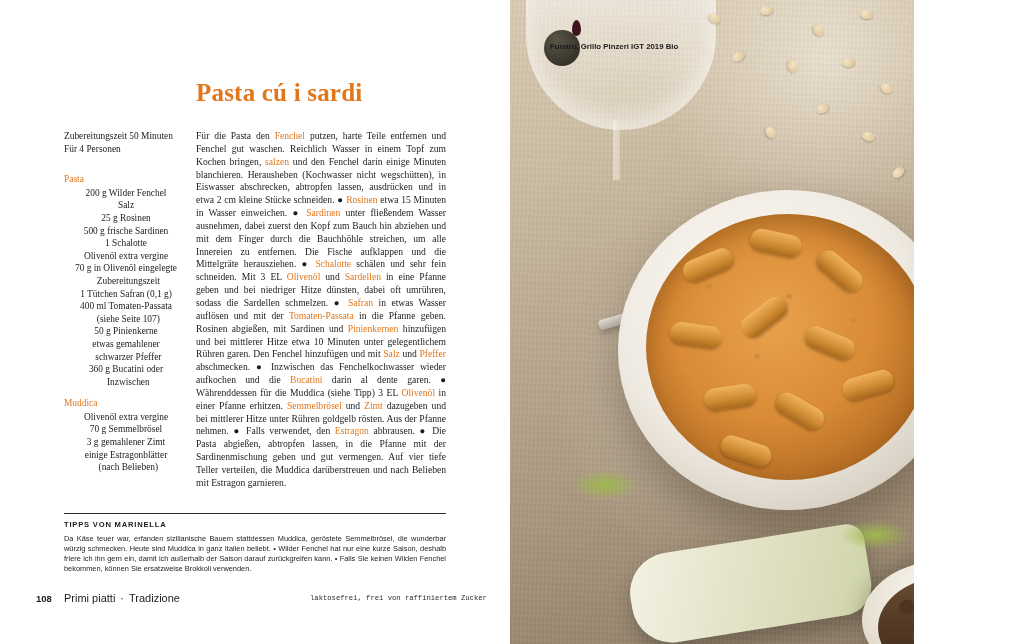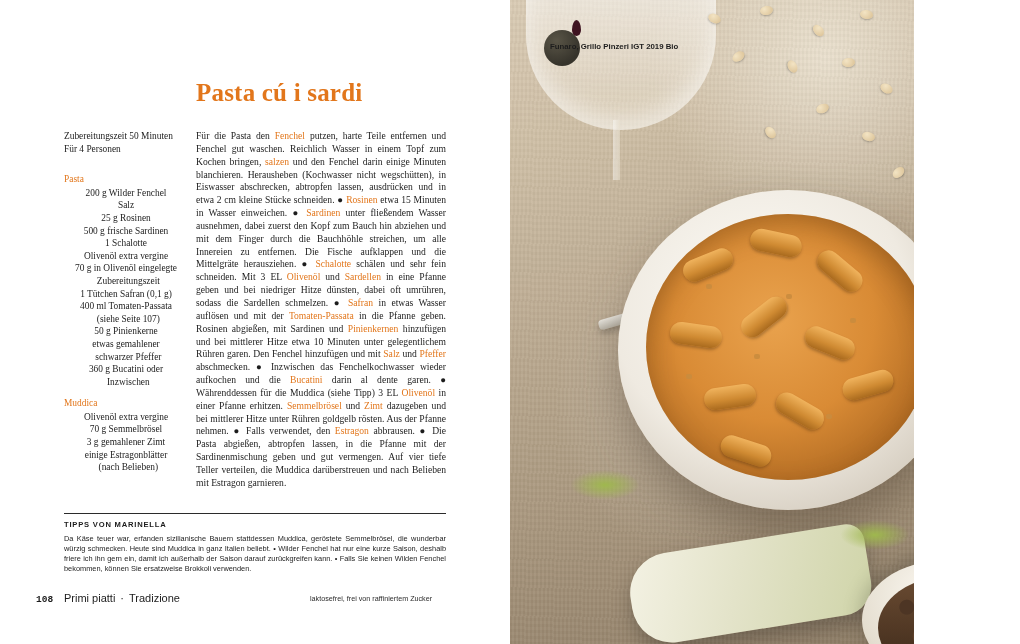--- a/index.html
+++ b/index.html
@@ -116,32 +116,31 @@
     width: 430px;
     display: flex;
     align-items: baseline;
     font-family: "Liberation Sans", sans-serif;
   }
   .folio {
     font-size: 9.5px;
     font-weight: bold;
     color: #1c1c1c;
     width: 28px;
-    font-family: Liberation Mono, monospace;
   }
   .footer-section {
     font-size: 11px;
     font-weight: normal;
     color: #1c1c1c;
   }
   .footer-note {
     position: absolute;
     left: 310px;
     top: 594px;
-    font-family: Liberation Sans, sans-serif;
+    font-family: Liberation Mono, monospace;
     font-size: 7.2px;
     color: #2b2b2b;
   }
 
   
   .right-page {
     position: relative;
     width: 404px;
     height: 644px;
     overflow: hidden;

